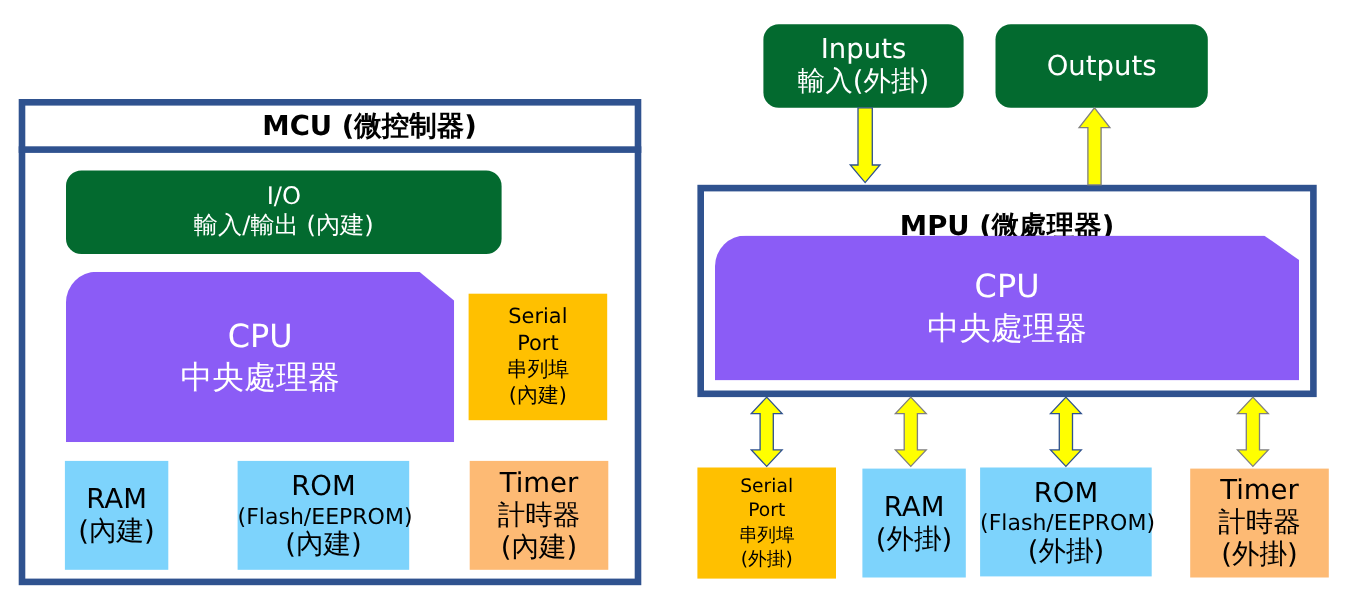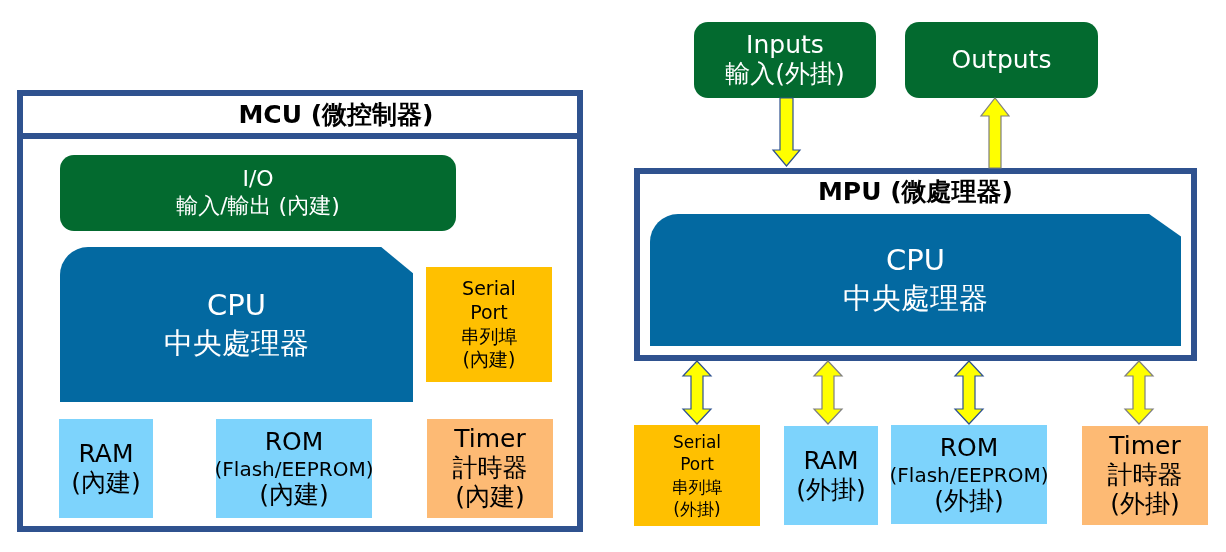--- a/index.html
+++ b/index.html
@@ -1,22 +1,22 @@
 <!DOCTYPE html>
 <html><head>
   <meta charset="utf-8">
   <style>
     html, body { margin: 0; padding: 0; background: #ffffff; }
     body { width: 1226px; height: 552px; position: relative; overflow: hidden;
            font-family: "DejaVu Sans", "Liberation Sans", sans-serif; }
     .abs { position: absolute; box-sizing: border-box; }
-    .center { display: flex; flex-direction: column; align-items: center; justify-content: center; text-align: center; }
+    .center { display: flex; flex-direction: column; justify-content: center; text-align: center; }
     .frame { border: 6px solid #2f528f; background: #fff; }
     .green-dark { background: #036a2f; color: #fff; border-radius: 14px; }
-    .navy { background: #0369a1; color: #fff; }
+    .navy { background: #8b5cf6; color: #fff; }
     .orange { background: #ffc000; color: #000; }
     .lime { background: #7dd3fc; color: #000; }
     .cyan { background: #fdba74; color: #000; }
     .t-title { font-size: 25px; font-weight: bold; line-height: 1.1; }
     .t-big { font-size: 25px; line-height: 1.15; }
     .t-cpu { font-size: 29px; line-height: 1.3; }
     .t-med { font-size: 22px; line-height: 1.22; }
     .t-small { font-size: 20px; line-height: 1.2; }
     .t-sp { font-size: 19px; line-height: 1.25; }
     .t-sp-r { font-size: 17px; line-height: 1.3; }
@@ -68,21 +68,21 @@
 <div class="abs center green-dark" style="left:694px; top:22px; width:182px; height:76px;">
   <span class="t-big">Inputs</span>
   <span class="t-big">輸入(外掛)</span>
 </div>
 
 <div class="abs center green-dark" style="left:905px; top:22px; width:193px; height:76px;">
   <span class="t-big">Outputs</span>
 </div>
 
 <div class="abs frame" style="left:634px; top:168px; width:563px; height:193px;"></div>
-<div class="abs center t-title" style="left:640px; top:176px; width:551px; height:32px;">
+<div class="abs center t-title" style="left:640px; top:190px; width:551px; height:32px;">
   <span>MPU (微處理器)</span>
 </div>
 
 <div class="abs center navy" style="left:650px; top:214px; width:531px; height:132px; border-top-left-radius:28px; clip-path: polygon(0 0, 94% 0, 100% 17%, 100% 100%, 0 100%);">
   <span class="t-cpu">CPU</span>
   <span class="t-cpu">中央處理器</span>
 </div>
 
 <div class="abs center orange" style="left:634px; top:425px; width:126px; height:101px;">
   <span class="t-sp-r">Serial</span>

